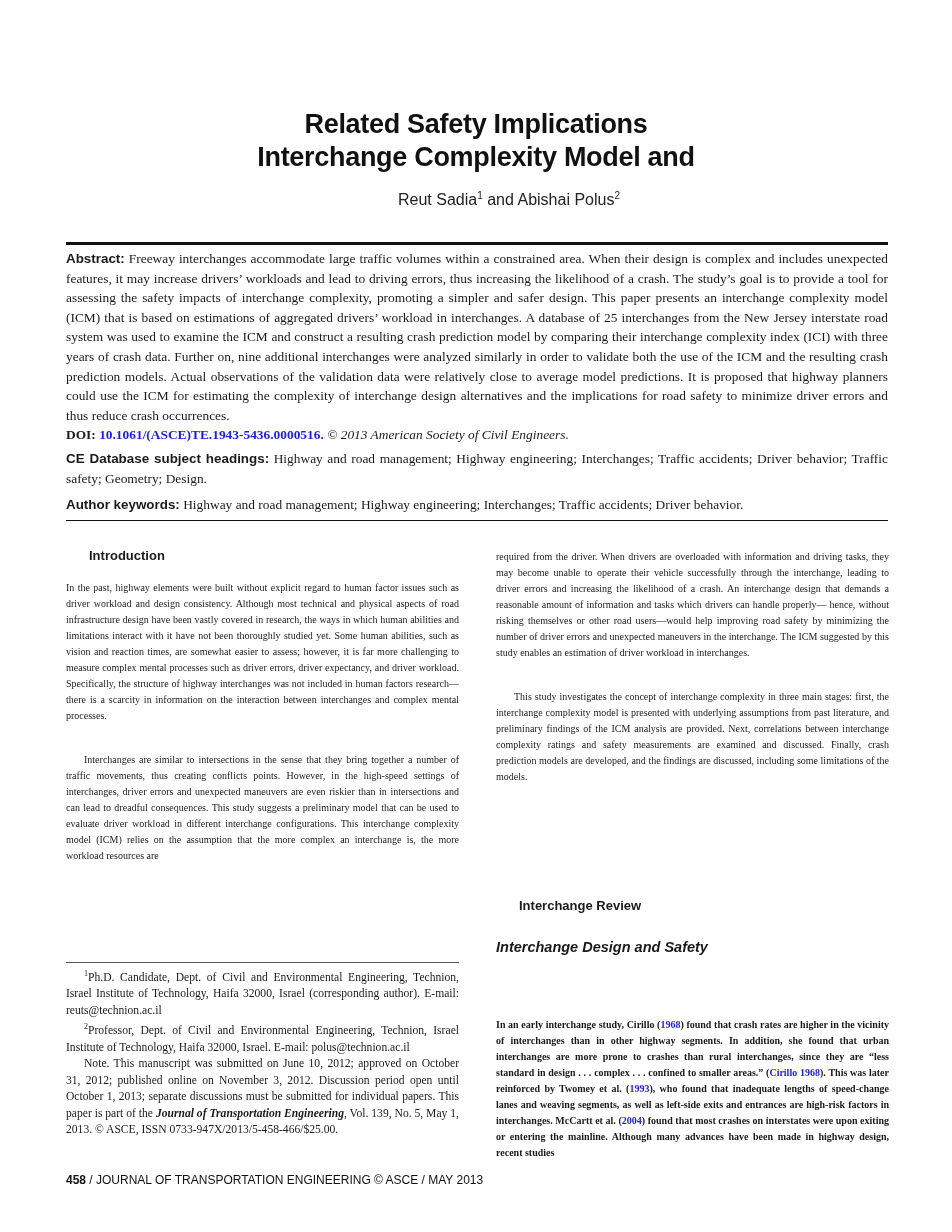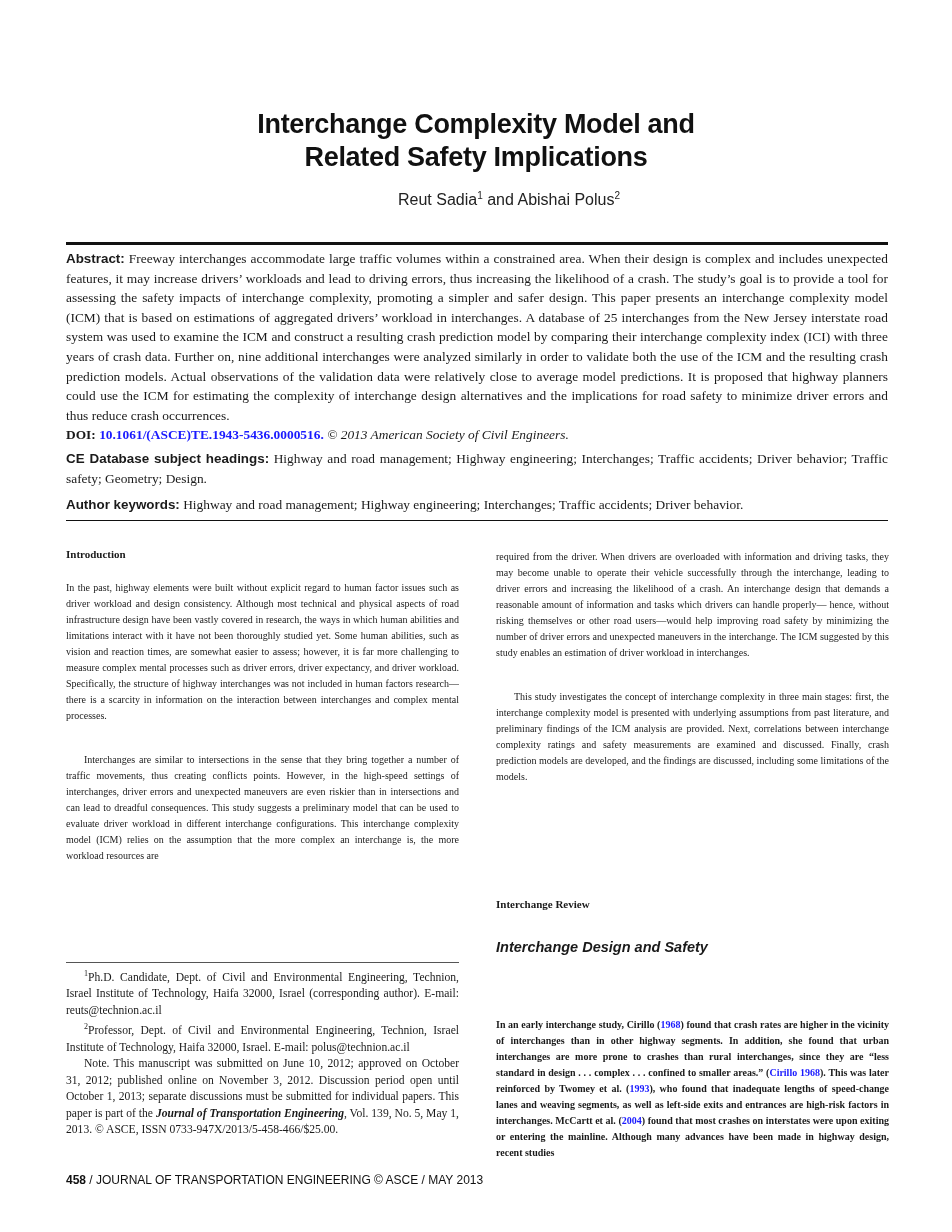--- a/index.html
+++ b/index.html
@@ -24,39 +24,39 @@
   .abstract .doi-lbl { font-weight: bold; }
   .abstract .doi { color: #1a1aff; font-weight: bold; }
   .abstract .copy { font-style: italic; }
   .kw { position: absolute; left: 66px; width: 822px; font-family: "Liberation Serif", serif; font-size: 13.4px; line-height: 19.6px; text-align: justify; }
   .kw .lbl { font-family: "Liberation Sans", sans-serif; font-weight: bold; }
   .kw1 { top: 449px; }
   .kw2 { top: 495px; }
   .col { position: absolute; width: 393px; font-family: "Liberation Serif", serif; font-size: 10px; line-height: 16px; text-align: justify; hyphens: manual; }
   .col-left { left: 66px; }
   .col-right { left: 496px; }
-  .h1 { font-family: Liberation Serif, serif; font-weight: bold; font-size: 11px; position: absolute; }
+  .h1 { font-family: Liberation Sans, sans-serif; font-weight: bold; font-size: 13px; position: absolute; margin-left: 23px; }
   .h2 { font-family: "Liberation Sans", sans-serif; font-weight: bold; font-style: italic; font-size: 14.5px; position: absolute; }
   .para p { margin: 0; }
   .para p.indent { text-indent: 18px; margin-top: 28px; }
   .link { color: #1a1aff; }
   .fn-rule { position: absolute; left: 66px; top: 962px; width: 393px; height: 1px; background: #555; }
   .footnotes { position: absolute; left: 66px; width: 393px; top: 966px; font-family: "Liberation Serif", serif; font-size: 11.6px; line-height: 16.5px; text-align: justify; }
   .footnotes p { margin: 0; text-indent: 18px; }
   .footnotes sup { font-size: 8px; }
   .footnotes .ji { font-weight: bold; font-style: italic; }
   .footer { position: absolute; left: 66px; top: 1173px; font-family: "Liberation Sans", sans-serif; font-size: 12px; color: #111; }
   .footer .pg { font-weight: bold; }
 </style>
 </head>
 <body>
 
 <div class="title">
+  <div>Related Safety Implications</div>
   <div>Interchange Complexity Model and</div>
-  <div>Related Safety Implications</div>
 </div>
 
 <div class="authors">
   <span>Reut Sadia</span><sup>1</sup><span> and </span><span>Abishai Polus</span><sup>2</sup>
 </div>
 
 <div class="rule-thick"></div>
 
 <div class="abstract">
   <span class="lbl">Abstract:</span><span> Freeway interchanges accommodate large traffic volumes within a constrained area. When their design is complex and includes unexpected features, it may increase drivers’ workloads and lead to driving errors, thus increasing the likelihood of a crash. The study’s goal is to provide a tool for assessing the safety impacts of interchange complexity, promoting a simpler and safer design. This paper presents an interchange complexity model (ICM) that is based on estimations of aggregated drivers’ workload in interchanges. A database of 25 interchanges from the New Jersey interstate road system was used to examine the ICM and construct a resulting crash prediction model by comparing their interchange complexity index (ICI) with three years of crash data. Further on, nine additional interchanges were analyzed similarly in order to validate both the use of the ICM and the resulting crash prediction models. Actual observations of the validation data were relatively close to average model predictions. It is proposed that highway planners could use the ICM for estimating the complexity of interchange design alternatives and the implications for road safety to minimize driver errors and thus reduce crash occurrences.</span>

